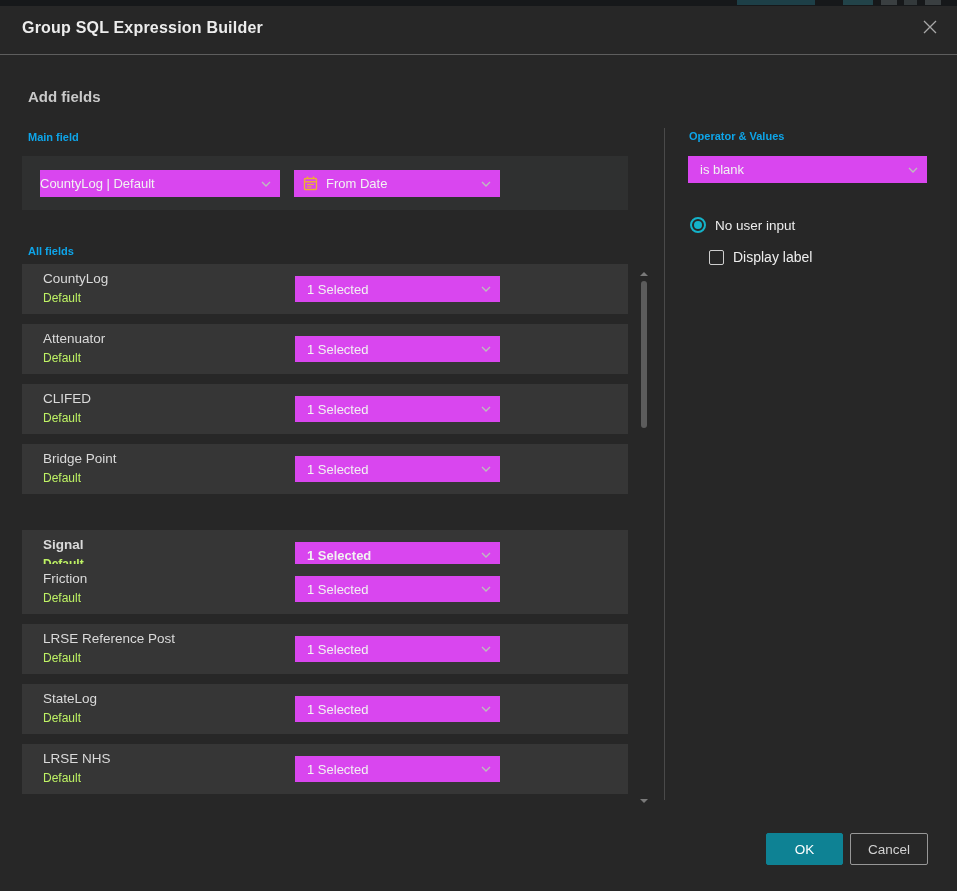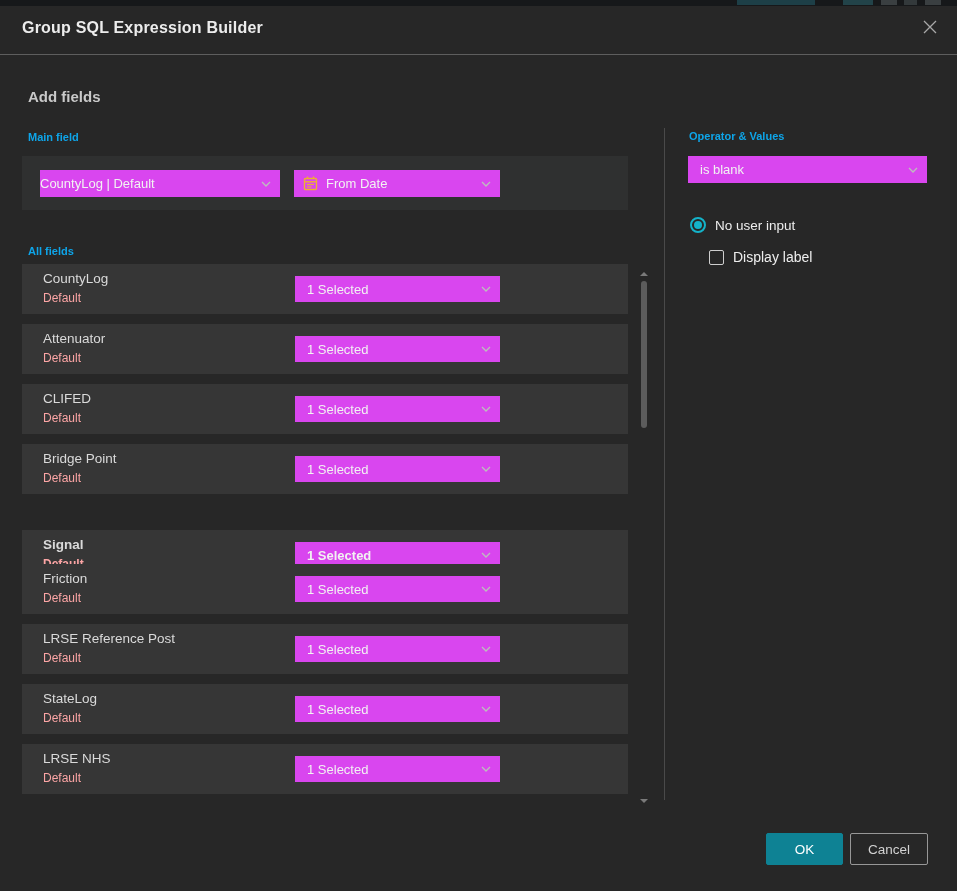--- a/index.html
+++ b/index.html
@@ -24,21 +24,21 @@
   .dropdown { position: absolute; background: #d946ef; display: flex; align-items: center; cursor: pointer; }
   .dropdown .dd-text { font-size: 13px; color: #f2f2f2; white-space: nowrap; overflow: hidden; }
   .dropdown .chev { position: absolute; right: 9px; top: 50%; transform: translateY(-50%); display: flex; }
   .dd-main-1 { left: 18px; top: 14px; width: 240px; height: 27px; padding-left: 0; }
   .dd-main-2 { left: 272px; top: 14px; width: 206px; height: 27px; padding-left: 9px; }
   .cal-icon { display: flex; margin-right: 8px; }
 
   
   .field-row { position: absolute; left: 22px; width: 606px; height: 50px; background: #363636; }
   .row-name { position: absolute; left: 21px; top: 7px; font-size: 13.5px; color: #dadada; }
-  .row-sub { position: absolute; left: 21px; top: 27px; font-size: 12px; color: #fca5a5; }
+  .row-sub { position: absolute; left: 21px; top: 27px; font-size: 12px; color: #bef264; }
   .dd-row { left: 273px; top: 12px; width: 205px; height: 26px; padding-left: 12px; }
 
   
   .scroll-thumb { position: absolute; left: 641px; top: 275px; width: 6px; height: 147px; background: #5c5c5c; border-radius: 3px; cursor: pointer; }
   .scroll-arrow-up { position: absolute; left: 640px; top: 266px; width: 0; height: 0;
     border-left: 4px solid transparent; border-right: 4px solid transparent; border-bottom: 4px solid #7a7a7a; cursor: pointer; }
   .scroll-arrow-down { position: absolute; left: 640px; top: 793px; width: 0; height: 0;
     border-left: 4px solid transparent; border-right: 4px solid transparent; border-top: 4px solid #7a7a7a; cursor: pointer; }
 
   

